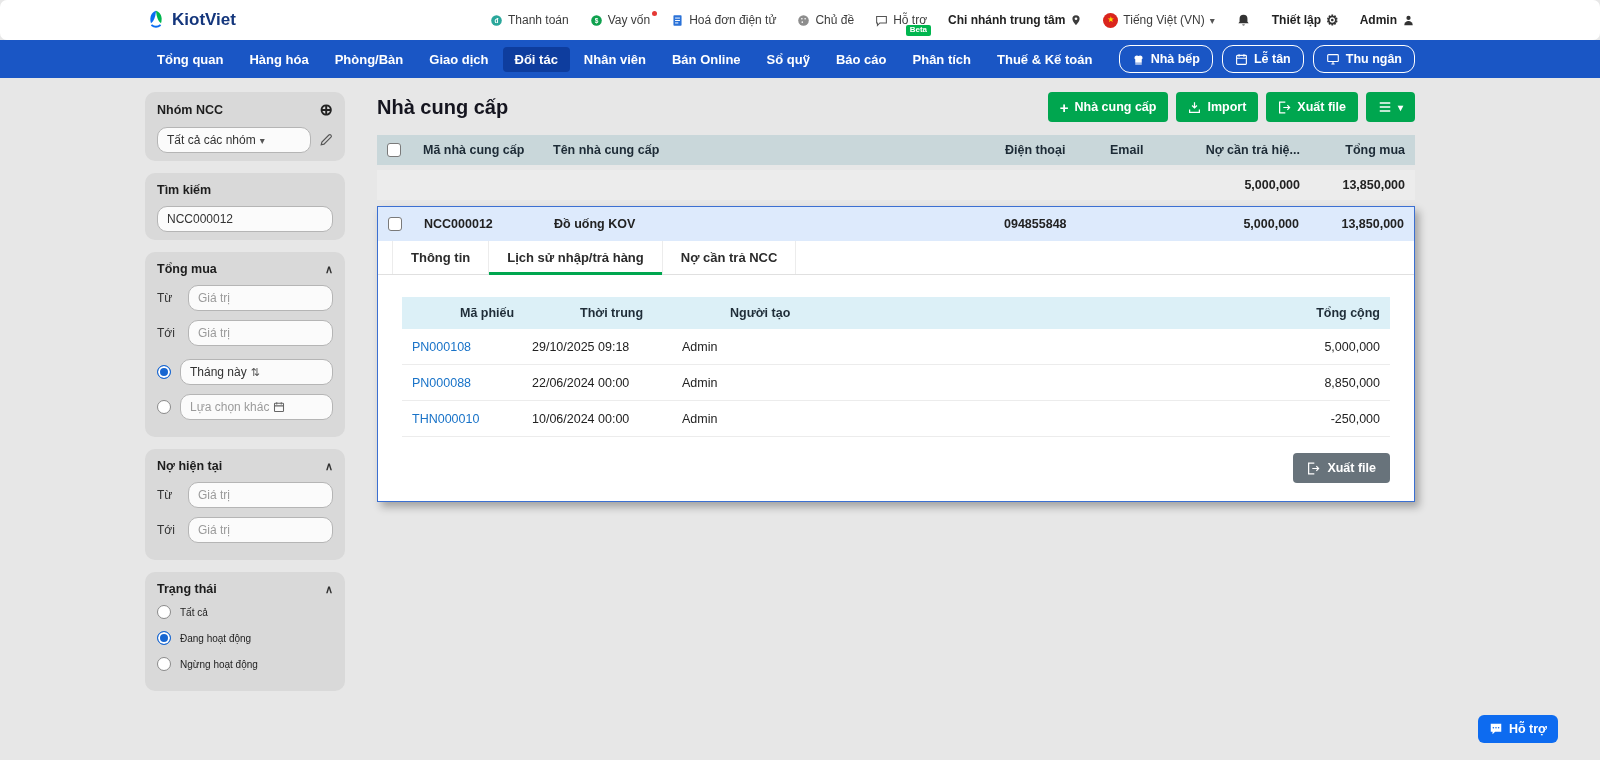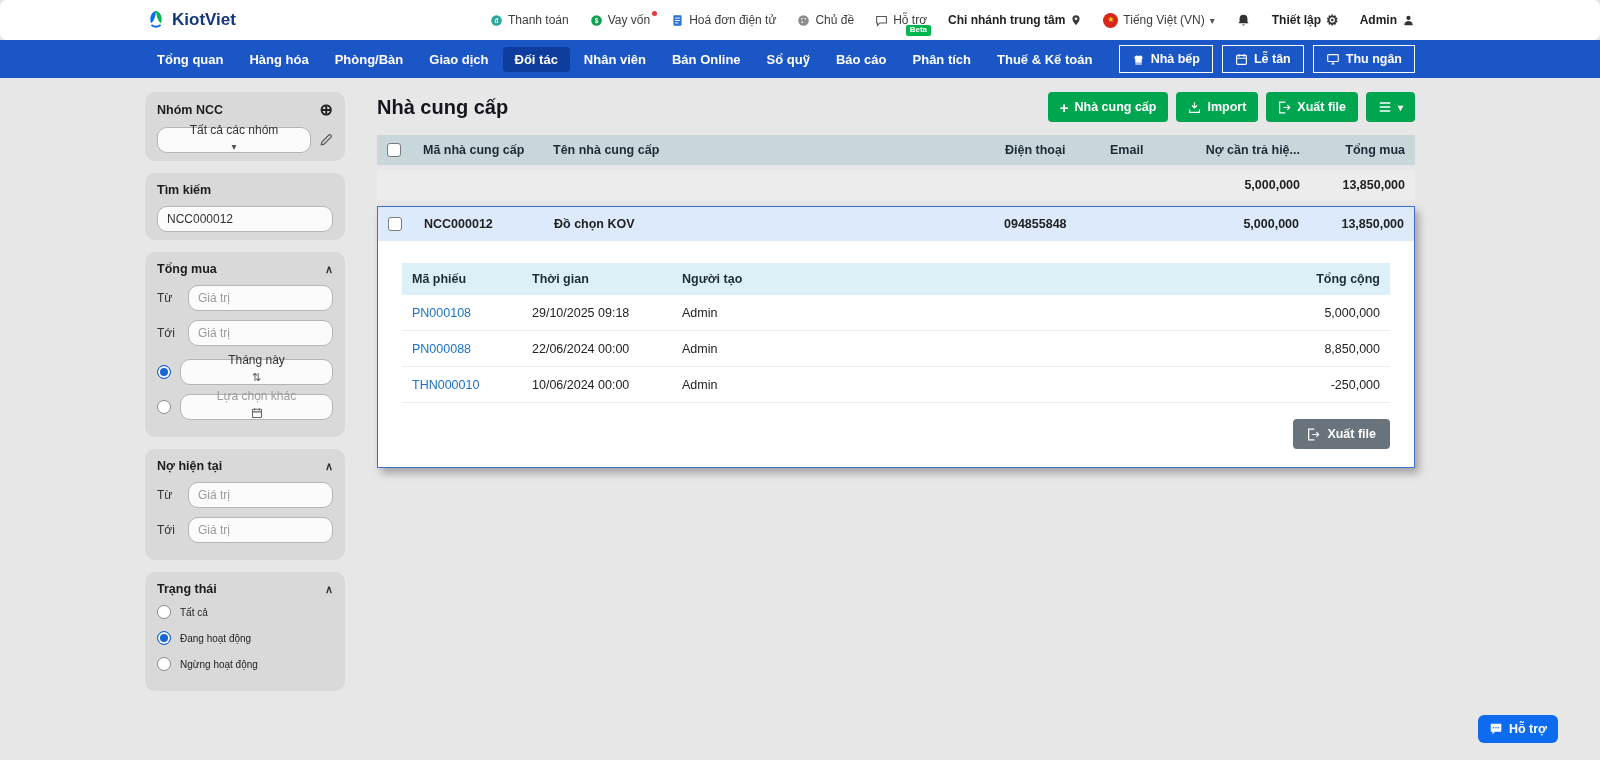--- a/index.html
+++ b/index.html
@@ -25,38 +25,38 @@
   .flag { width:15px; height:15px; border-radius:50%; background:#da251d; display:flex; align-items:center; justify-content:center; color:#ffde00; font-size:8px; line-height:1; }
   .caret { font-size:10px; color:#555; }
   .gear-glyph { font-size:14px; color:#333; }
 
   
   .navbar { height:38px; background:#1a56c5; }
   .navbar-inner { height:100%; display:flex; align-items:center; gap:2px; }
   .nav-item { color:#fff; font-size:13px; font-weight:700; padding:5px 12px; border-radius:4px; cursor:pointer; white-space:nowrap; }
   .nav-item.active { background:#0e3d9e; }
   .register-buttons { margin-left:auto; display:flex; gap:9px; }
-  .register-btn { display:flex; align-items:center; gap:6px; border:1px solid #fff; border-radius:0; background:transparent; color:#fff; font-size:12.5px; font-weight:700; height:28px; padding:0 12px; cursor:pointer; font-family:inherit; }
+  .register-btn { display:flex; align-items:center; gap:6px; border:1px solid #fff; border-radius:11px; background:transparent; color:#fff; font-size:12.5px; font-weight:700; height:28px; padding:0 12px; cursor:pointer; font-family:inherit; }
 
   
   .content { display:flex; gap:32px; padding-top:14px; }
   .sidebar { width:200px; flex-shrink:0; }
   .main { flex:1; min-width:0; }
 
   
   .card { background:#d9d9d9; border-radius:10px; padding:10px 12px 8px; margin-bottom:12px; }
   .card-header { display:flex; align-items:center; justify-content:space-between; font-size:12.5px; font-weight:700; color:#1d1d1d; margin-bottom:9px; }
   .chevron-up { font-size:11px; color:#333; cursor:pointer; }
   .plus-circle { font-size:16px; color:#222; cursor:pointer; line-height:1; }
   .select-box, .input-box {
     background:#fbfbfb; border:1px solid #b5b5b5; border-radius:10px;
     height:26px; font-size:12px; color:#333; display:flex; align-items:center;
     padding:0 9px; width:100%; gap:4px;
   }
-  .select-box { justify-content:flex-end; cursor:pointer;flex-direction:column; }
+  .select-box { justify-content:flex-start; cursor:pointer; }
   input.input-box { font-family:inherit; outline:none; display:block; line-height:24px; }
   input.input-box::placeholder { color:#9b9b9b; }
   .row-with-icon { display:flex; align-items:center; gap:8px; }
   .filter-row { display:flex; align-items:center; gap:9px; margin-bottom:9px; }
   .filter-label { width:22px; font-size:12px; color:#333; flex-shrink:0; }
   .radio { width:14px; height:14px; border-radius:50%; border:1.5px solid #8a8a8a; background:#fff; flex-shrink:0; cursor:pointer; }
   .radio.selected { border:1.5px solid #1766d1; background:#1766d1; box-shadow: inset 0 0 0 2px #fff; }
   .status-option { display:flex; align-items:center; gap:9px; font-size:10px; color:#222; margin-bottom:12px; cursor:pointer; }
   .updown-glyph { color:#555; font-size:11px; }
 
@@ -82,21 +82,21 @@
   .supplier-row .b { font-weight:700; }
   .supplier-row .sb { font-weight:600; }
 
   
   .tabs { display:flex; border-bottom:1px solid #e0e0e0; padding-left:14px; }
   .tab { padding:9px 18px; font-size:13px; font-weight:700; color:#2b2b2b; border-right:1px solid #ececec; position:relative; cursor:pointer; }
   .tab:first-child { border-left:1px solid #ececec; }
   .tab.active::after { content:''; position:absolute; left:0; right:0; bottom:-1px; height:3px; background:#00a64f; }
   .detail-body { padding:22px 24px 18px; }
   .inner-grid { display:grid; grid-template-columns:120px 150px 1fr 190px; align-items:center; }
-  .inner-header { background:#dcf0f7; height:32px; }
+  .inner-header { background:#dcf0f7; height:32px;padding-left:48px; }
   .inner-header .cell { font-weight:700; color:#1f2d38; }
   .inner-row { height:36px; border-bottom:1px solid #ececec; }
   .link { color:#1973c8; cursor:pointer; }
   .export-row { display:flex; justify-content:flex-end; margin-top:16px; }
   .btn-gray { background:#68737b; border:none; color:#fff; font-weight:700; font-size:12.5px; height:30px; border-radius:4px; display:flex; align-items:center; gap:7px; padding:0 14px; cursor:pointer; font-family:inherit; }
 
   
   .floating-support { position:absolute; right:42px; bottom:17px; background:#0d6bf0; color:#fff; border-radius:6px; height:28px; display:flex; align-items:center; gap:6px; padding:0 11px; font-size:12.5px; font-weight:700; cursor:pointer; }
 
   svg { display:block; }
@@ -416,32 +416,37 @@
           <span></span>
           <span></span>
         <span class="cell num">5,000,000</span>
         <span class="cell num">13,850,000</span>
       </div>
 
       <div class="expanded-block">
         <div class="grid-row supplier-row">
           <span class="checkbox"></span>
           <span class="cell b">NCC000012</span>
-          <span class="cell b">Đồ chọn KOV</span>
+          <span class="cell b">Đồ uống KOV</span>
           <span class="cell sb">094855848</span>
           <span class="cell"></span>
           <span class="cell num b">5,000,000</span>
           <span class="cell num b">13,850,000</span>
         </div>
 
+        <div class="tabs">
+          <span class="tab">Thông tin</span>
+          <span class="tab active">Lịch sử nhập/trả hàng</span>
+          <span class="tab">Nợ cần trả NCC</span>
+        </div>
 
         <div class="detail-body">
           <div class="inner-grid inner-header">
             <span class="cell">Mã phiếu</span>
-            <span class="cell">Thời gian</span>
+            <span class="cell">Thời trung</span>
             <span class="cell">Người tạo</span>
             <span class="cell num">Tổng cộng</span>
           </div>
 
           <div class="inner-grid inner-row">
             <span class="cell link">PN000108</span>
             <span class="cell">29/10/2025 09:18</span>
             <span class="cell">Admin</span>
             <span class="cell num">5,000,000</span>
           </div>

